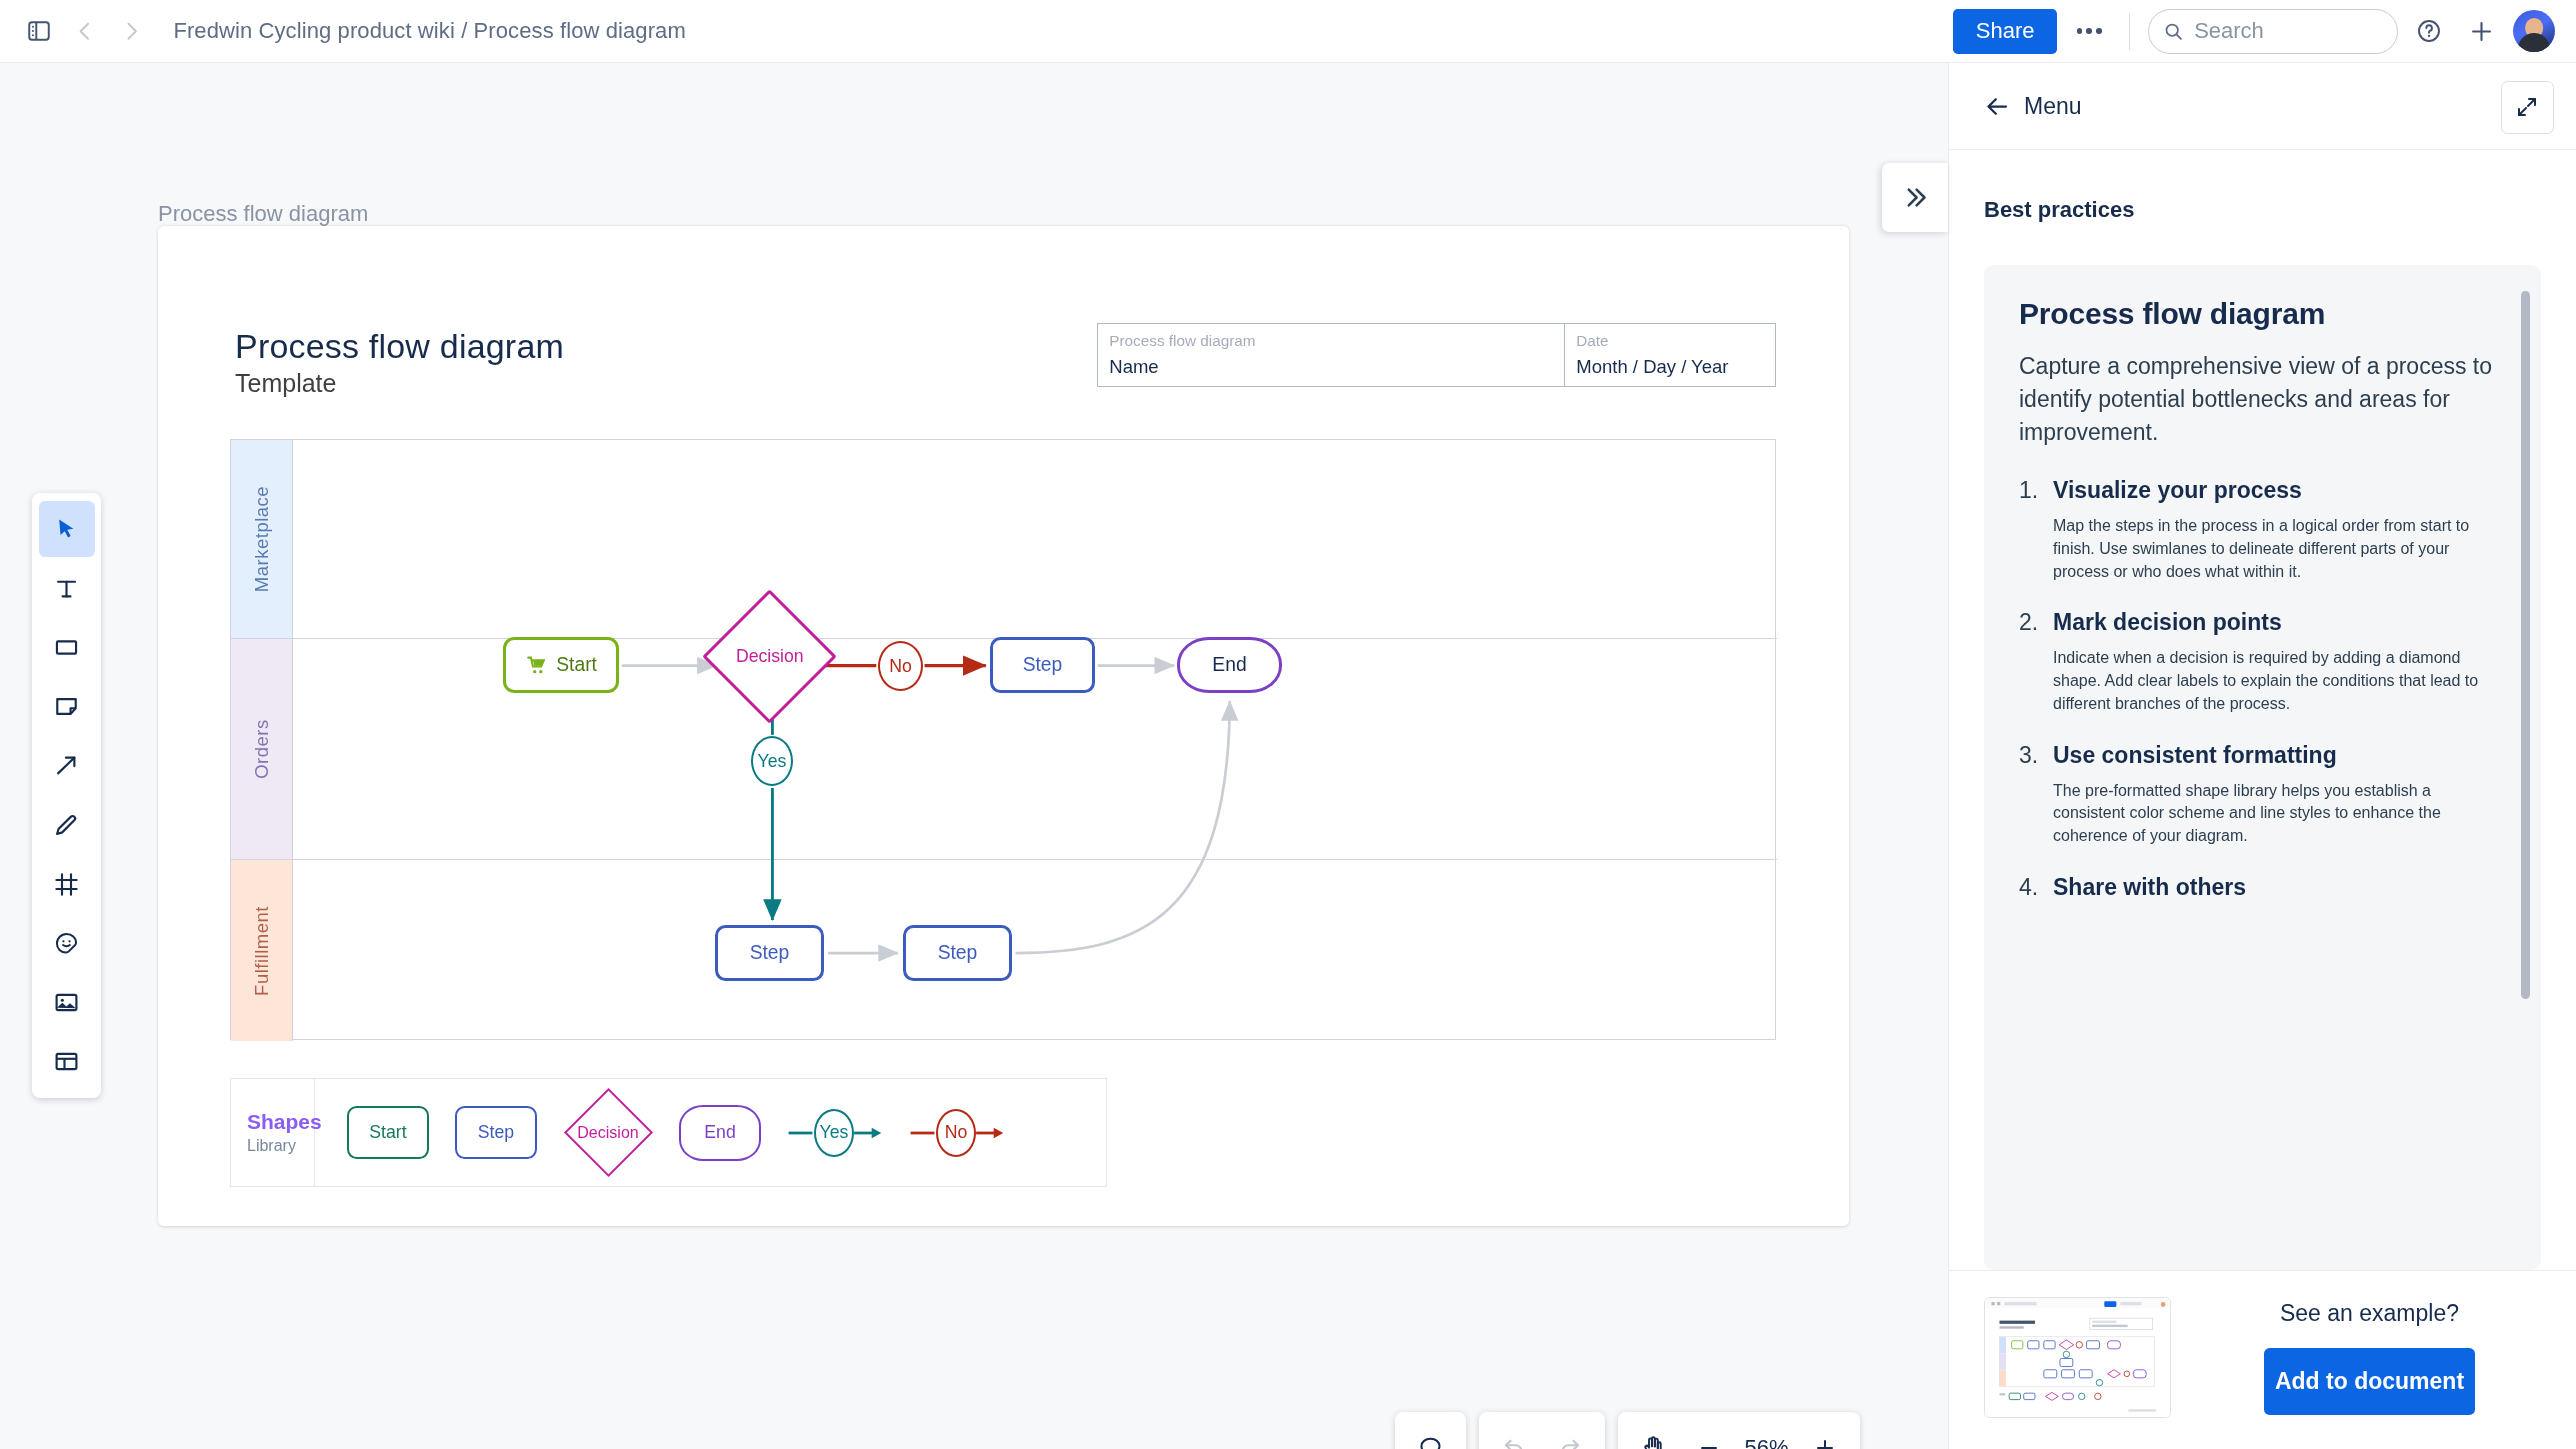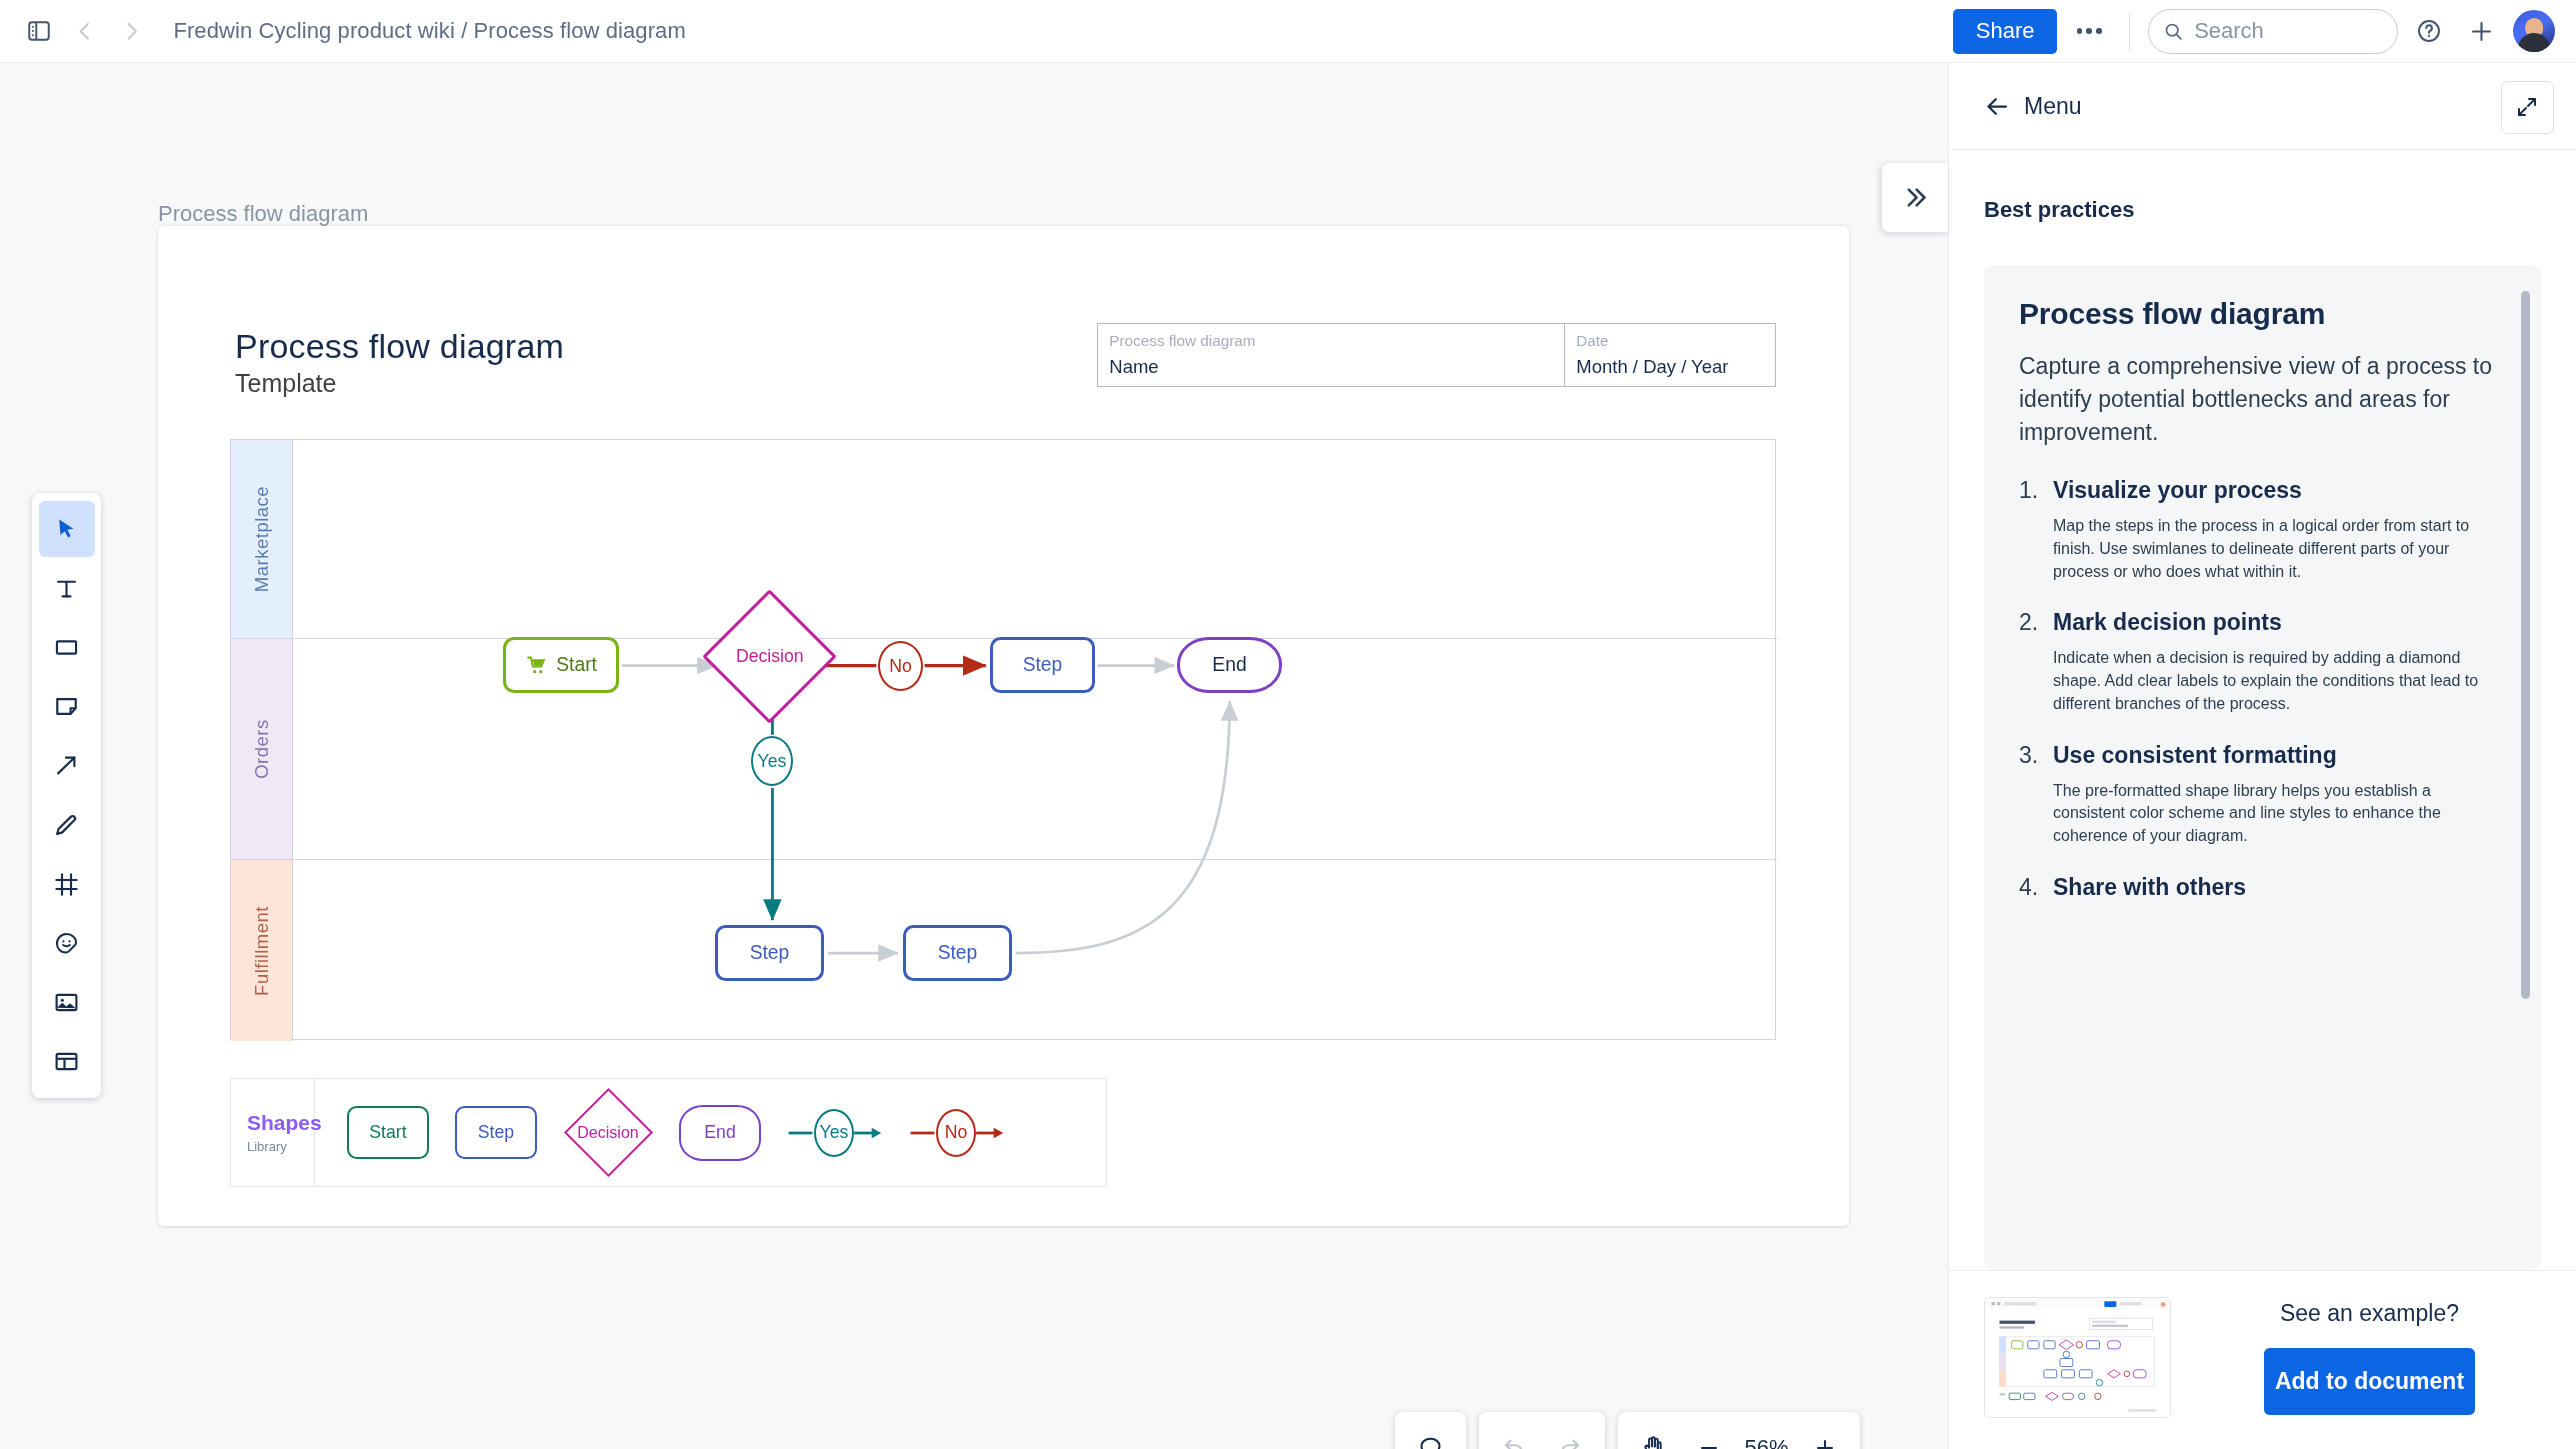--- a/index.html
+++ b/index.html
@@ -129,21 +129,21 @@
     pointer-events: none; overflow: visible; }
 
   
   .shapes-lib {
     position: absolute; left: 72px; top: 852px; width: 877px; height: 109px;
     border: 0.8px solid #e4e6ea; display: flex; align-items: center;
   }
   .sl-title { width: 84px; flex: none; padding-left: 16px; border-right: 0.8px solid #e4e6ea;
     height: 100%; display: flex; flex-direction: column; justify-content: center; }
   .sl-title b { font-size: 21px; color: #8b5cf6; font-weight: 700; }
-  .sl-title i { font-size: 13px; color: #7a869a; font-style: normal; margin-top: 3.2px; }
+  .sl-title i { font-size: 16px; color: #7a869a; font-style: normal; margin-top: 3.2px; }
   .sl-items { flex: 1; display: flex; align-items: center; gap: 26px; padding-left: 32px; }
   .sl-shape { display: flex; align-items: center; justify-content: center; background:#fff;
     font-size: 17.7px; cursor: pointer; }
   .sl-start { width: 82px; height: 53px; border: 2.8px solid #13795b; border-radius: 9.7px; color:#13795b; }
   .sl-step  { width: 82px; height: 53px; border: 2.8px solid #3b5bbf; border-radius: 9.7px; color:#3b5bbf; }
   .sl-dec-w { width: 90px; height: 71px; position: relative; cursor: pointer; }
   .sl-dec {
     position: absolute; left: 13.7px; top: 4px; width: 63px; height: 63px;
     border: 2.8px solid #c2209a; transform: rotate(45deg); background:#fff;
   }

